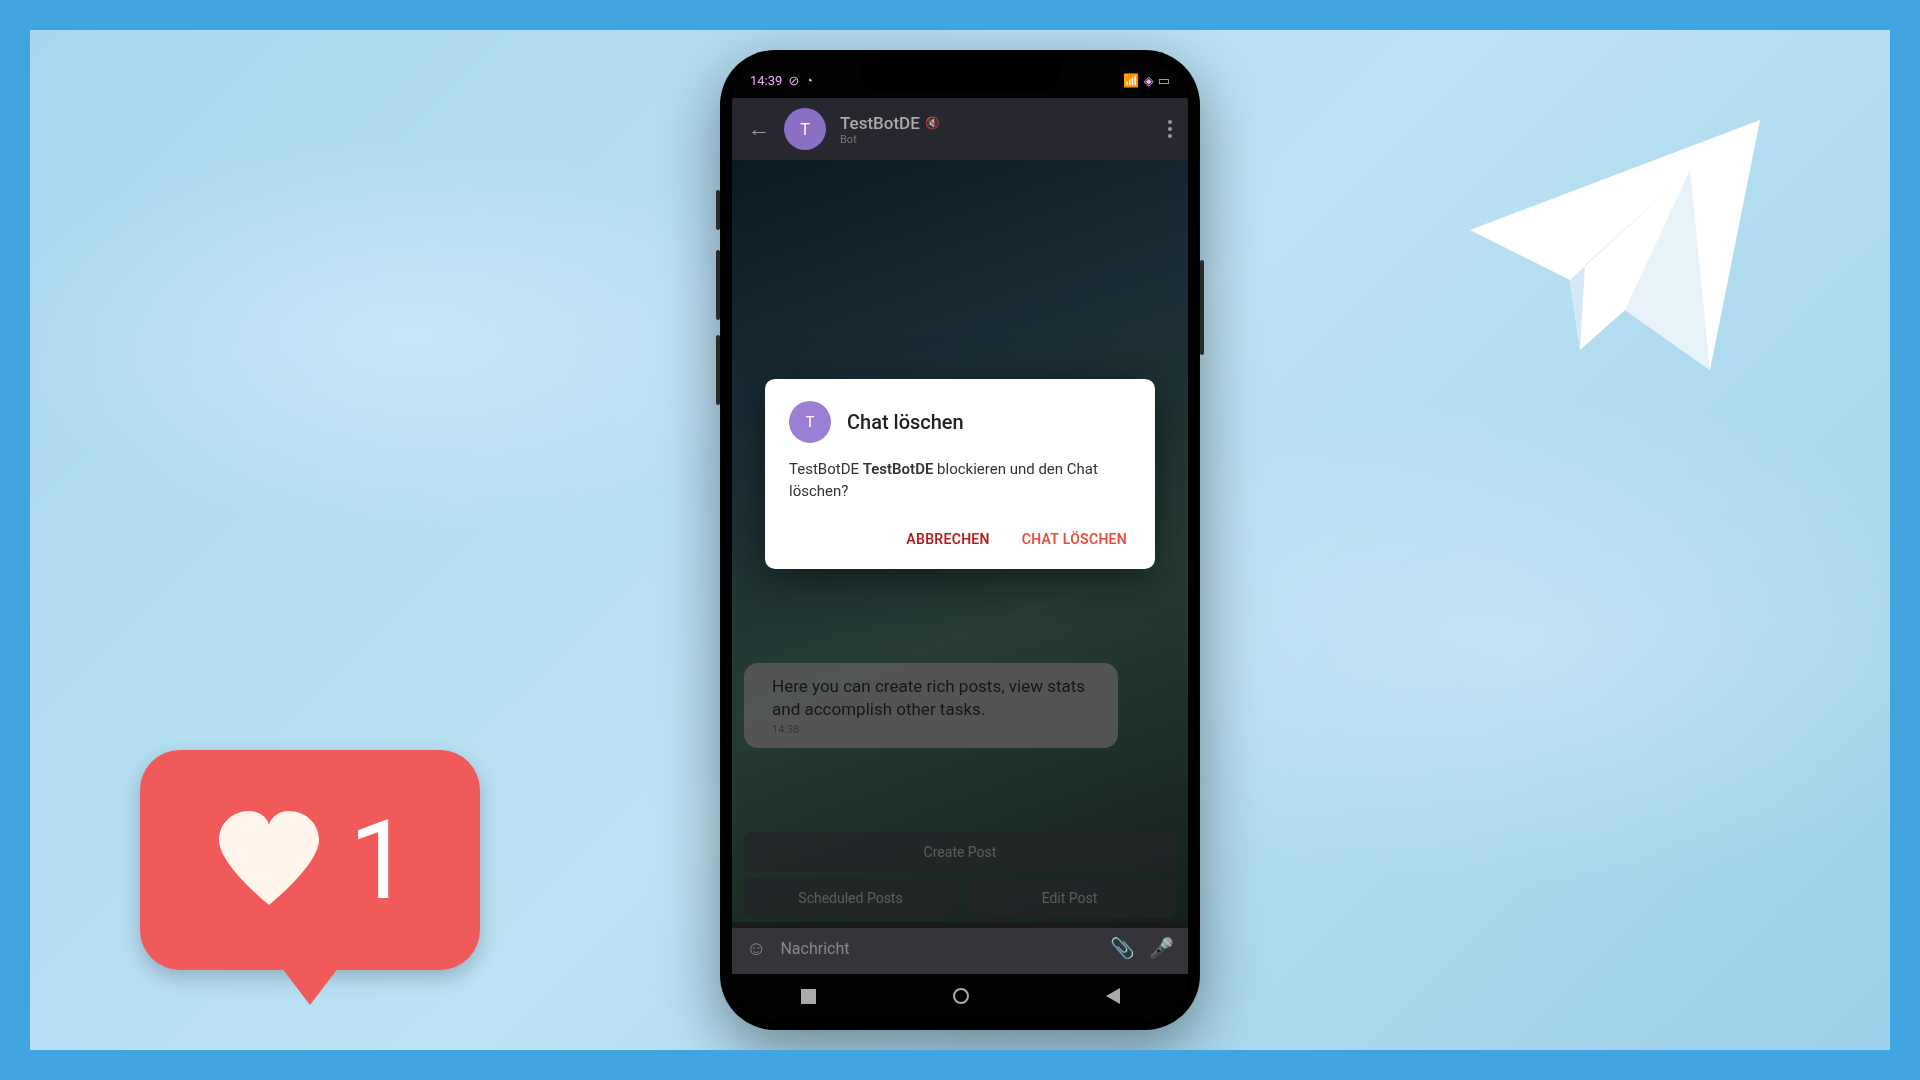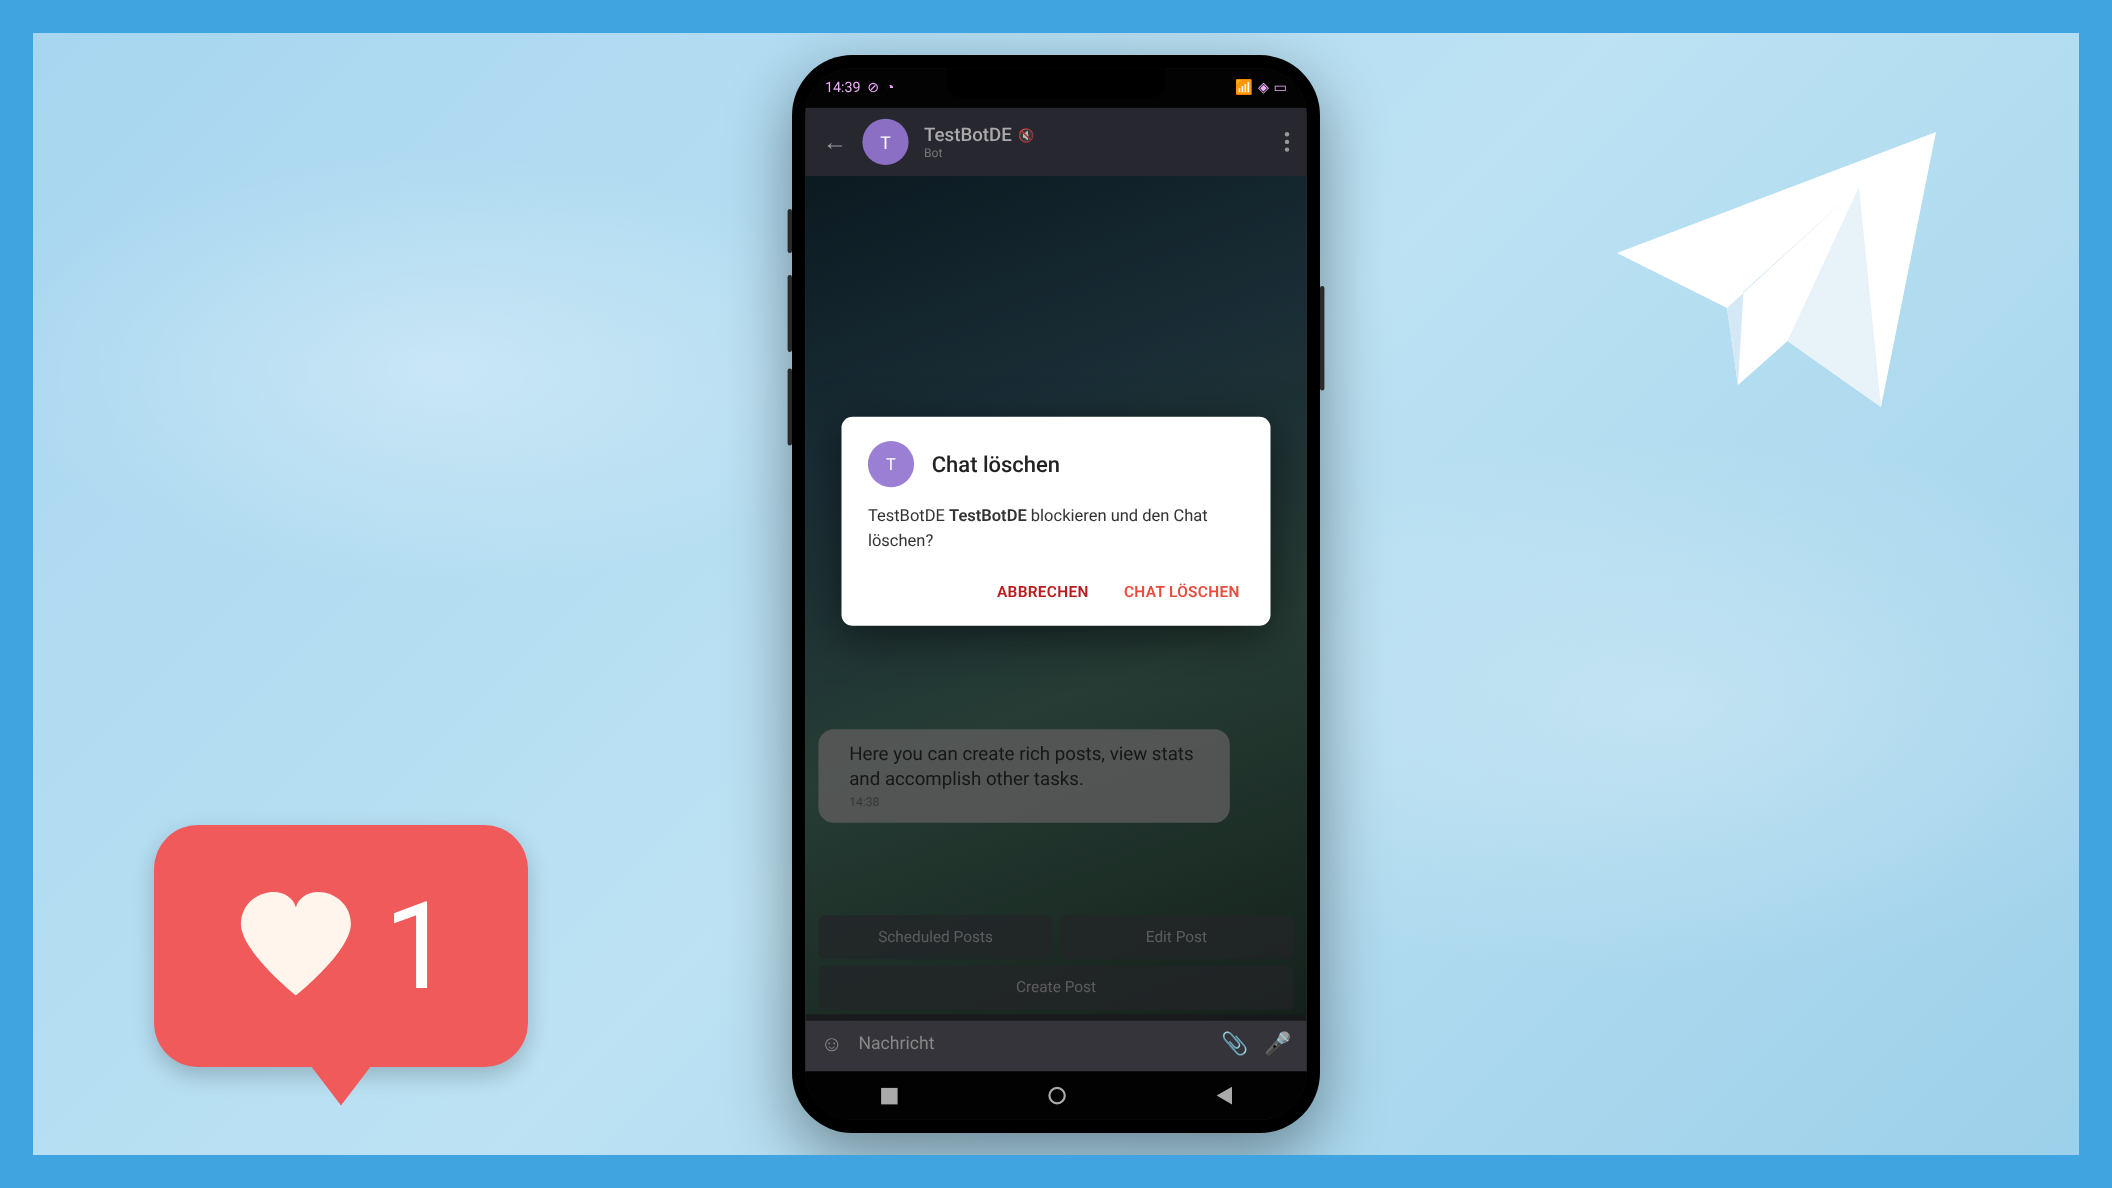--- a/index.html
+++ b/index.html
@@ -122,25 +122,25 @@
             </div>
         </div>
 
         <div class="chat-body">
           <div class="message-bubble">
             <div class="message-text">Here you can create rich posts, view stats and accomplish other tasks.</div>
             <div class="message-time">14:38</div>
           </div>
           <div class="bot-buttons">
             <div class="bot-btn-row">
+              <div class="bot-btn">Create Post</div>
+            </div>
+            <div class="bot-btn-row">
               <div class="bot-btn">Scheduled Posts</div>
               <div class="bot-btn">Edit Post</div>
-            </div>
-            <div class="bot-btn-row">
-              <div class="bot-btn">Create Post</div>
             </div>
           </div>
           <div class="dim-overlay"></div>
         </div>
 
         <div class="input-bar">
           <span class="emoji-icon">☺</span>
           <span class="msg-input">Nachricht</span>
           <span class="attach-icon">📎</span>
           <span class="mic-icon">🎤</span>

